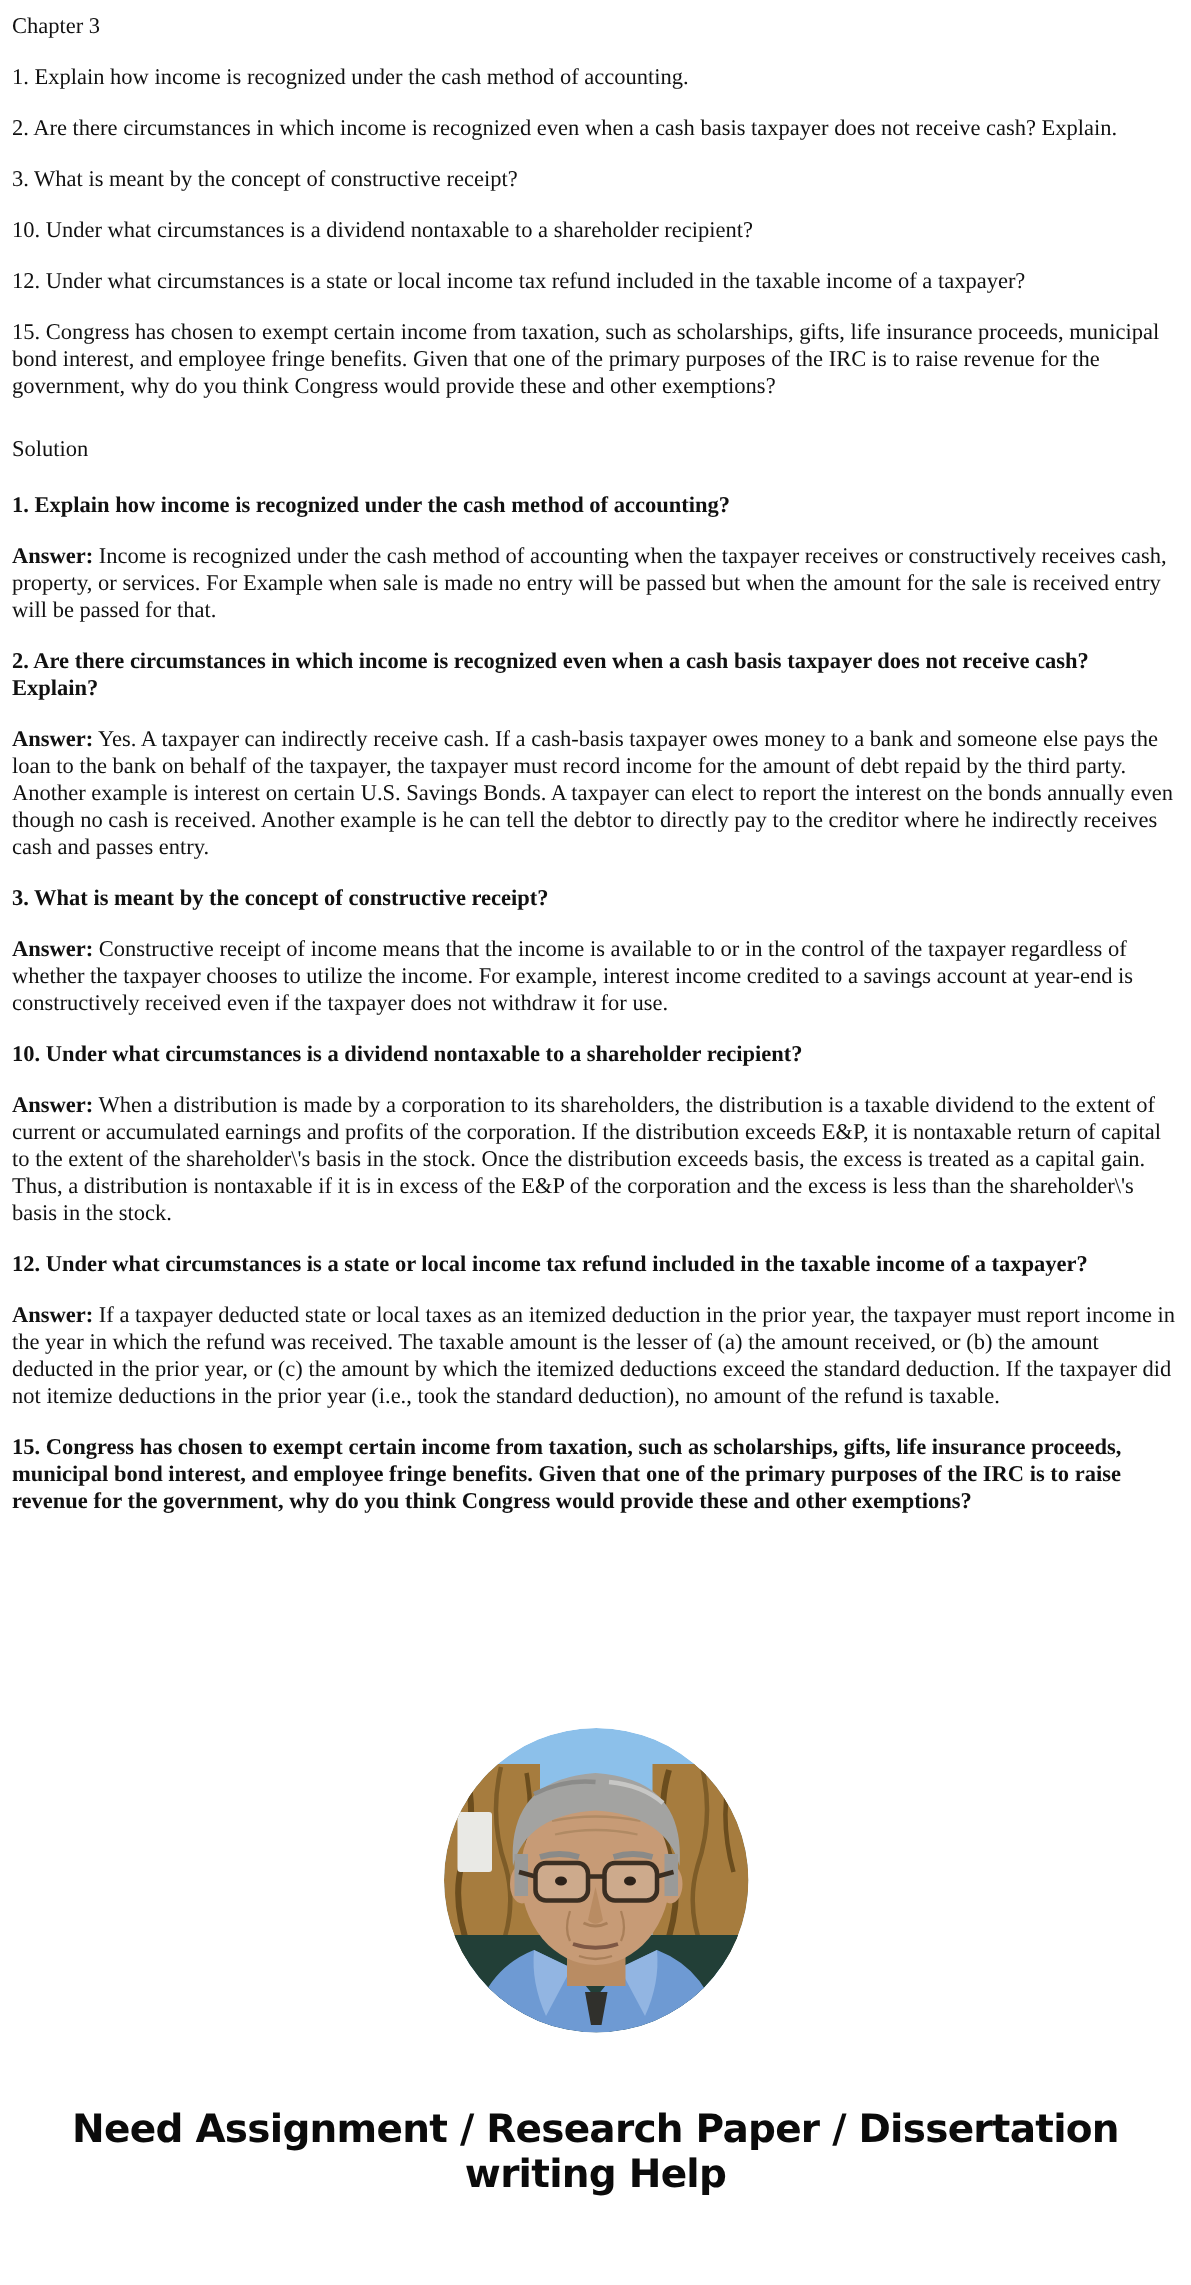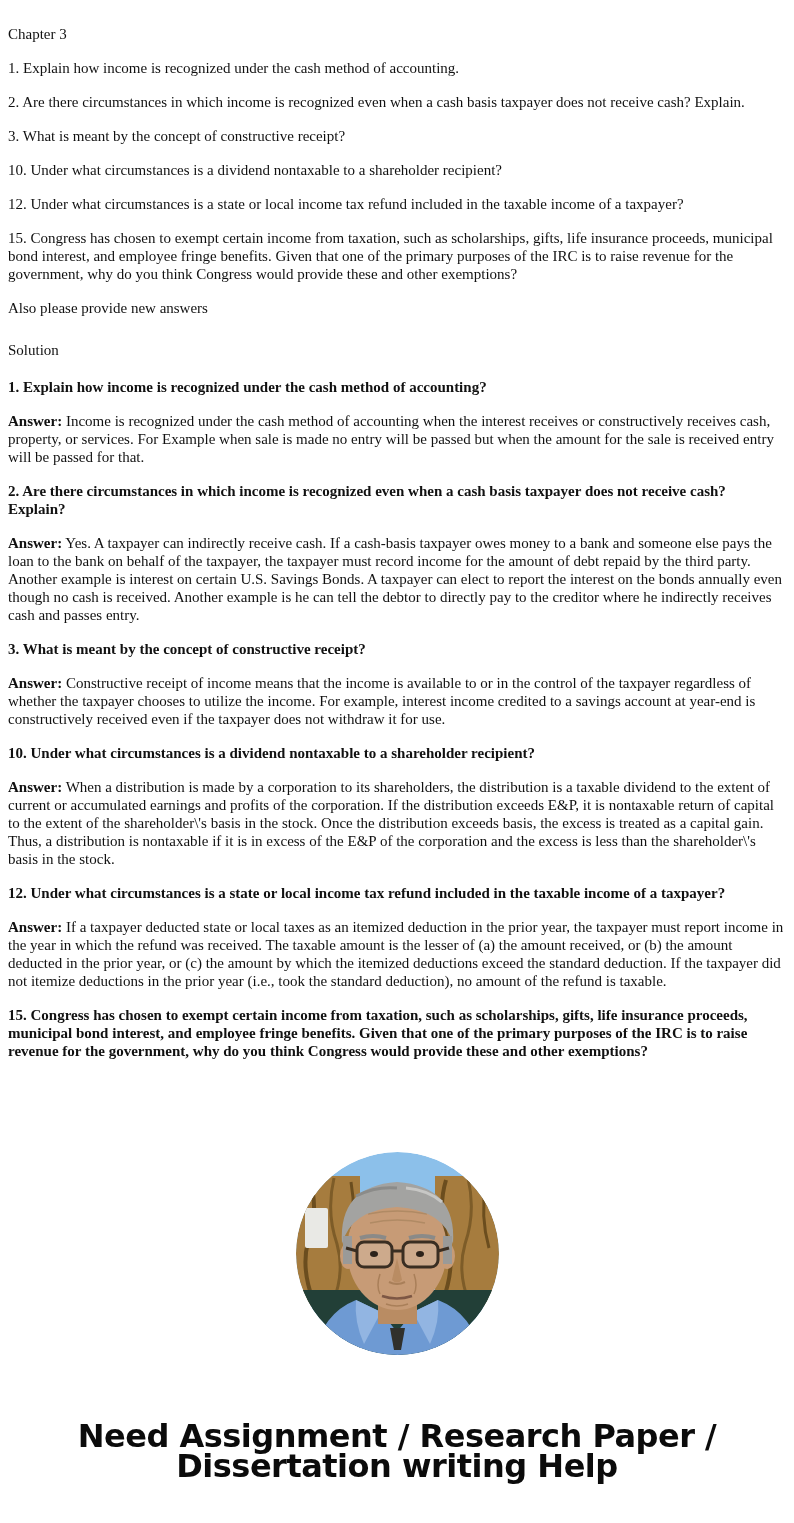--- a/index.html
+++ b/index.html
@@ -11,21 +11,21 @@
     color: #111111;
     font-family: "Liberation Serif", serif;
     font-size: 15px;
   }
   .doc {
     height: 1125px;
     overflow: hidden;
     padding: 9px 8px 0 8px;
   }
   .doc p {
-    margin: 16px 0 16px 0;
+    margin: 0 0 16px 0;
     line-height: 18px;
   }
   .doc p.q { font-weight: bold; }
   .doc h2 {
     font-size: 15px;
     line-height: 23px;
     margin: 22px 0 16px 0;
     font-weight: normal;
   }
   .avatar-wrap {
@@ -34,48 +34,47 @@
     justify-content: center;
   }
   .avatar {
     width: 203px;
     height: 203px;
     border-radius: 50%;
     overflow: hidden;
     display: block;
   }
   .footer {
-    margin: 66px auto 0 auto;
+    margin: 50px auto 0 auto;
     max-width: 772px;
     text-align: center;
     font-family: "DejaVu Sans", sans-serif;
     font-weight: bold;
-    font-size: 32px;
+    font-size: 26px;
     line-height: 30px;
     letter-spacing: -0.5px;
     color: #0b0b0b;
   }
 </style>
 </head>
 <body>
 
 <div class="doc">
   <p>Chapter 3</p>
   <p>1. Explain how income is recognized under the cash method of accounting.</p>
   <p>2. Are there circumstances in which income is recognized even when a cash basis taxpayer does not receive cash? Explain.</p>
   <p>3. What is meant by the concept of constructive receipt?</p>
   <p>10. Under what circumstances is a dividend nontaxable to a shareholder recipient?</p>
   <p>12. Under what circumstances is a state or local income tax refund included in the taxable income of a taxpayer?</p>
   <p>15. Congress has chosen to exempt certain income from taxation, such as scholarships, gifts, life insurance proceeds, municipal bond interest, and employee fringe benefits. Given that one of the primary purposes of the IRC is to raise revenue for the government, why do you think Congress would provide these and other exemptions?</p>
-  <p>Also please provide new answers</p>
 
   <h2>Solution</h2>
 
   <p class="q">1. Explain how income is recognized under the cash method of accounting?</p>
-  <p class="a"><strong>Answer:</strong> <span>Income is recognized under the cash method of accounting when the interest receives or constructively receives cash, property, or services. For Example when sale is made no entry will be passed but when the amount for the sale is received entry will be passed for that.</span></p>
+  <p class="a"><strong>Answer:</strong> <span>Income is recognized under the cash method of accounting when the taxpayer receives or constructively receives cash, property, or services. For Example when sale is made no entry will be passed but when the amount for the sale is received entry will be passed for that.</span></p>
 
   <p class="q">2. Are there circumstances in which income is recognized even when a cash basis taxpayer does not receive cash? Explain?</p>
   <p class="a"><strong>Answer:</strong> <span>Yes. A taxpayer can indirectly receive cash. If a cash-basis taxpayer owes money to a bank and someone else pays the loan to the bank on behalf of the taxpayer, the taxpayer must record income for the amount of debt repaid by the third party. Another example is interest on certain U.S. Savings Bonds. A taxpayer can elect to report the interest on the bonds annually even though no cash is received. Another example is he can tell the debtor to directly pay to the creditor where he indirectly receives cash and passes entry.</span></p>
 
   <p class="q">3. What is meant by the concept of constructive receipt?</p>
   <p class="a"><strong>Answer:</strong> <span>Constructive receipt of income means that the income is available to or in the control of the taxpayer regardless of whether the taxpayer chooses to utilize the income. For example, interest income credited to a savings account at year-end is constructively received even if the taxpayer does not withdraw it for use.</span></p>
 
   <p class="q">10. Under what circumstances is a dividend nontaxable to a shareholder recipient?</p>
   <p class="a"><strong>Answer:</strong> <span>When a distribution is made by a corporation to its shareholders, the distribution is a taxable dividend to the extent of current or accumulated earnings and profits of the corporation. If the distribution exceeds E&amp;P, it is nontaxable return of capital to the extent of the shareholder\'s basis in the stock. Once the distribution exceeds basis, the excess is treated as a capital gain. Thus, a distribution is nontaxable if it is in excess of the E&amp;P of the corporation and the excess is less than the shareholder\'s basis in the stock.</span></p>
 

